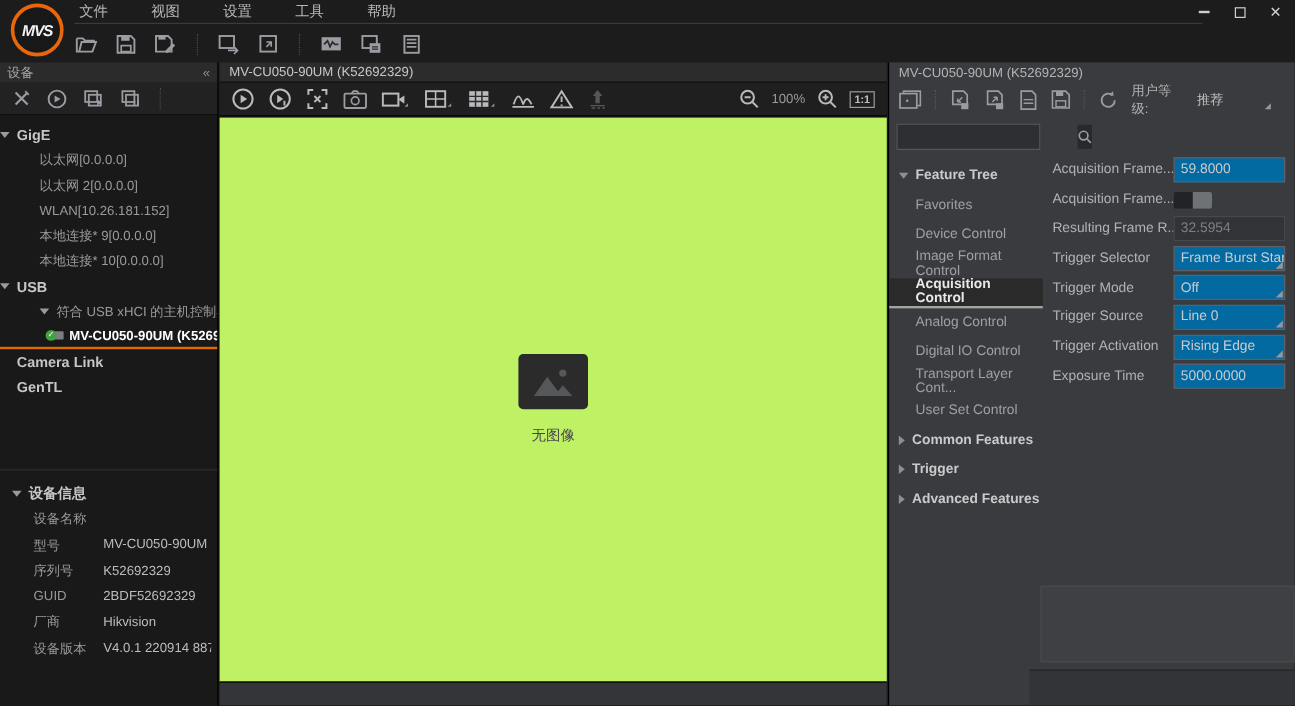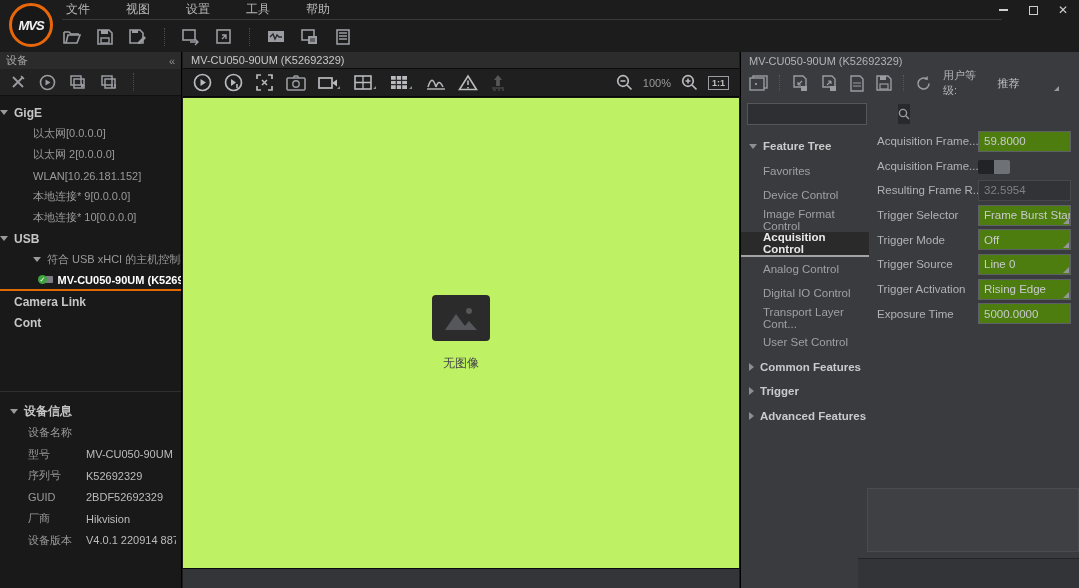--- a/index.html
+++ b/index.html
@@ -87,21 +87,21 @@
   .ftree { position:absolute; left:0; top:4px; width:128px; font-size:11.5px; }
   .ftree-row { height:24.5px; display:flex; align-items:center; gap:6px; color:#9ea0a3; padding-left:22px; position:relative;}
   .ftree-row.root { padding-left:8px; color:#c9cacc; font-weight:bold; }
   .ftree-row.selected { background:#2a2a2a; color:#e9e9e9; font-weight:bold; border-bottom:2px solid #a3a3a3;}
   .ftree .arr-d { border-top-color:#8d8f93; }
   .ftree .arr-r { border-left-color:#8d8f93; }
   .props { position:absolute; left:130px; right:0; top:0; }
   .prop-row { display:flex; align-items:center; height:22px; margin-bottom:2.7px; }
   .prop-label { flex:1; color:#b0b2b5; font-size:11.5px; padding-left:6px; white-space:nowrap; overflow:hidden;}
   .prop-control { width:93px; margin-right:8px; position:relative; }
-  .input-box { background:#4d7c0f; border:1px solid #5d6066; height:21px; width:100%;
+  .input-box { background:#0369a1; border:1px solid #5d6066; height:21px; width:100%;
                color:#c9cbce; font-size:11.5px; padding:0 5px; display:flex; align-items:center;}
   input.input-box { outline:none; }
   .readonly .input-box { border-color:#46484c; color:#7e8085; background:#313336;}
   .dd-tri { position:absolute; right:2px; bottom:2px; width:0; height:0;
             border-bottom:6px solid #94969a; border-left:6px solid transparent;}
   .toggle { width:32px; height:14px; display:flex; border-radius:2px; overflow:hidden; margin-top:3px;}
   .toggle .knob  { width:16px; height:14px; background:#222326; }
   .toggle .track { width:16px; height:14px; background:#6e7176; }
   .desc-box { position:absolute; left:126px; right:0; top:358px; height:64px; background:#3f4043; border:1px solid #4a4b4e;}
   .rp-bottom { position:absolute; left:117px; right:0; top:428px; bottom:0; background:#323437; border-top:1px solid #242527;}
@@ -260,21 +260,21 @@
             <span class="cam-dot">✓</span>
           </span>
         <span style="white-space:nowrap;overflow:hidden;">MV-CU050-90UM (K5269...</span>
       </div>
       <div class="tree-row lvl0">
           <span style="width:8px"></span>
           <span>Camera Link</span>
         </div>
       <div class="tree-row lvl0">
           <span style="width:8px"></span>
-          <span>Cont</span>
+          <span>GenTL</span>
         </div>
     </div>
 
     <div class="lp-divider"></div>
 
     <div class="info">
       <div class="info-header">
           <span class="arr-d"></span>
           <span>设备信息</span>
         </div>

